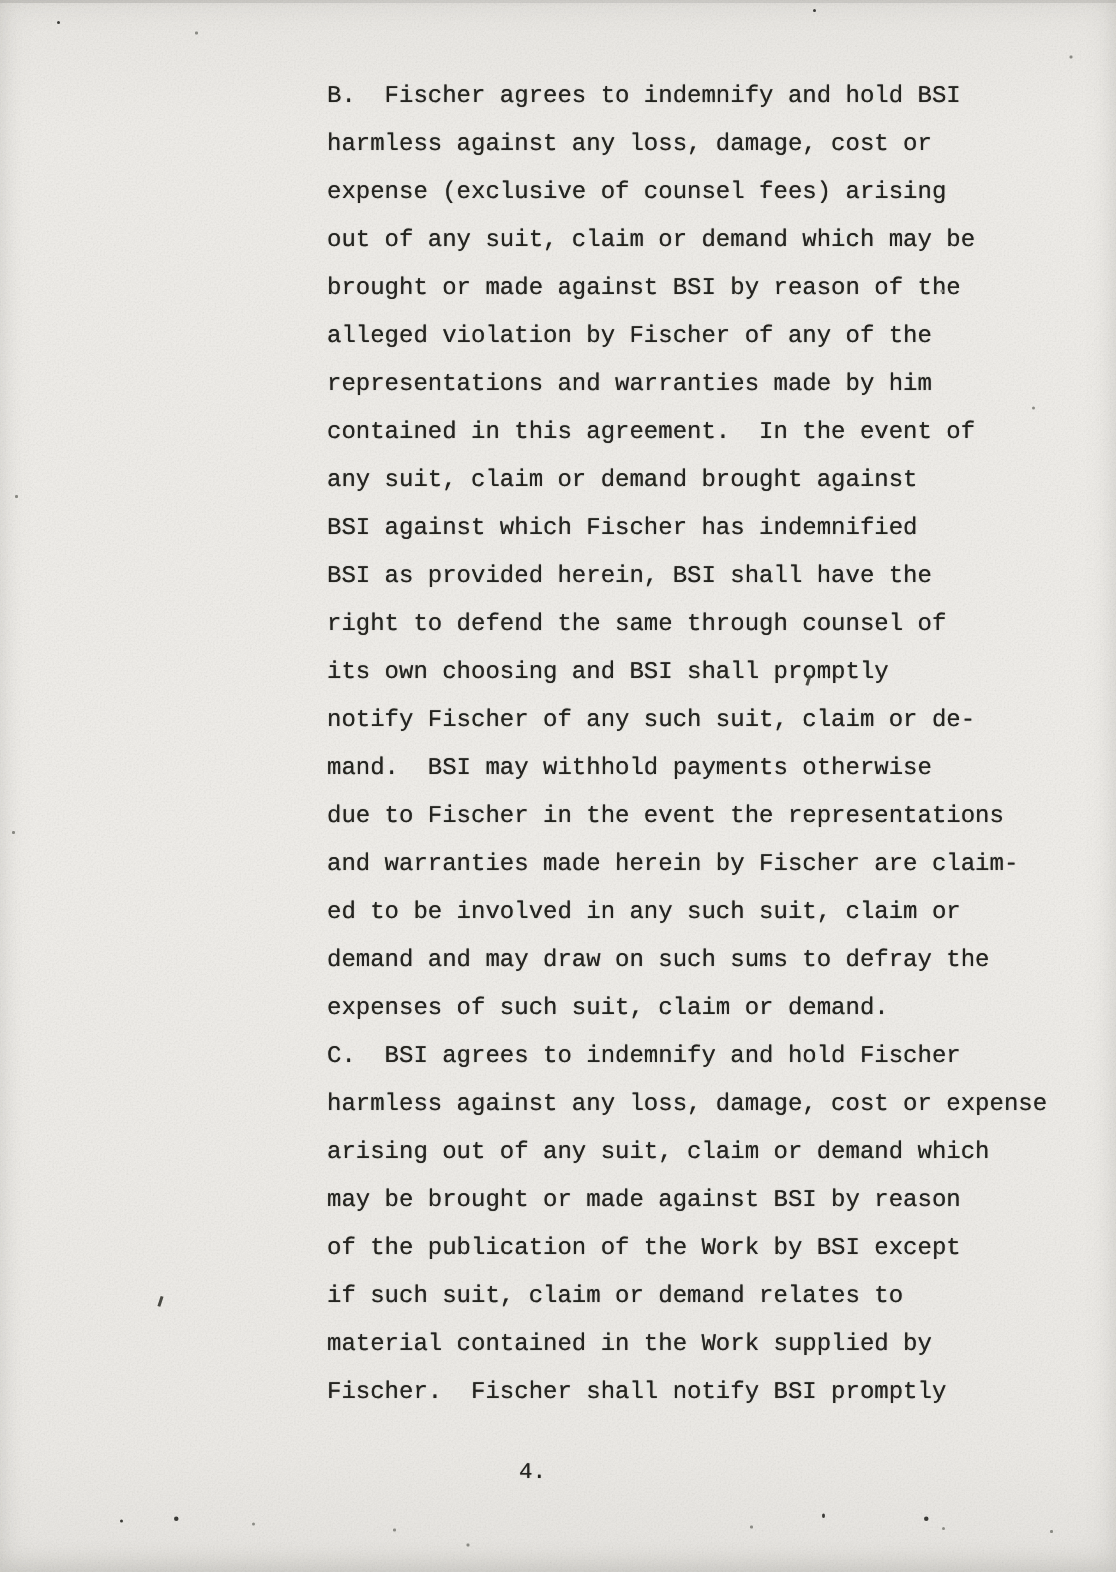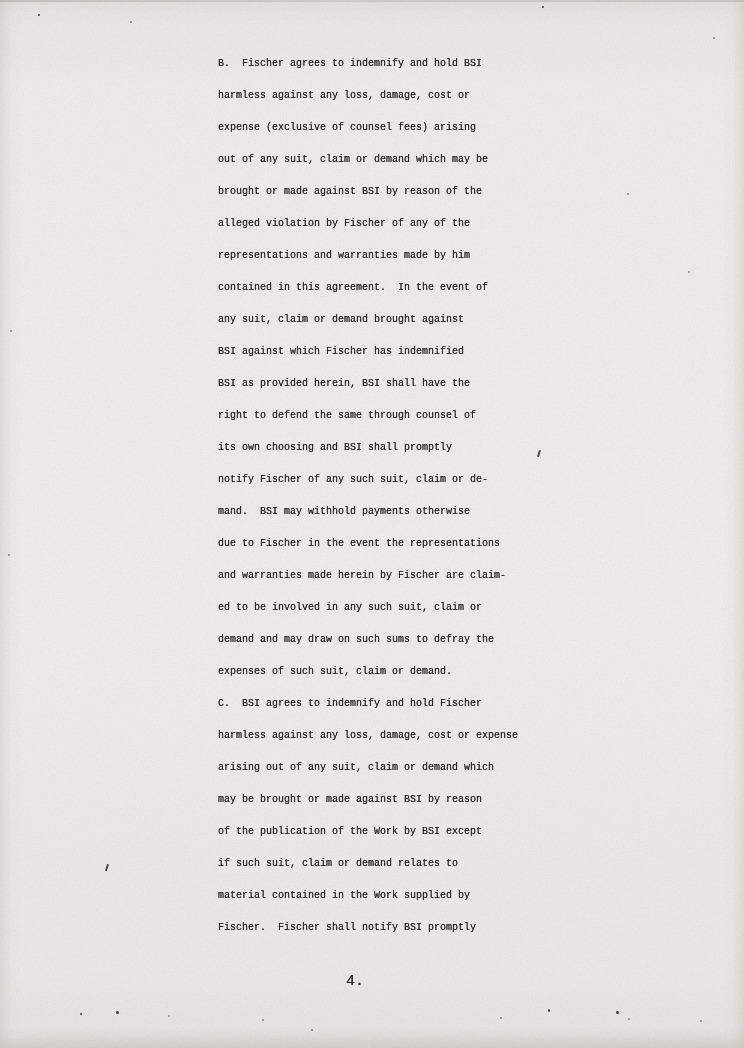--- a/index.html
+++ b/index.html
@@ -23,21 +23,21 @@
     content: "";
     position: absolute; inset: 0; pointer-events: none;
     box-shadow: inset 0 0 22px rgba(110,110,104,.14), inset 0 -7px 12px rgba(115,115,108,.12);
   }
   .noise {
     position: absolute; inset: 0; pointer-events: none; opacity: .5;
   }
   .text-block {
     position: absolute; left: 218px; top: 48px; width: 520px;
     color: #242420;
-    font-size: 10px; line-height: 32px;
+    font-size: 16px; line-height: 32px;
     text-shadow: 0 0 0.6px rgba(35,35,30,.75);
     white-space: pre;
   }
   .line { height: 32px; }
   .page-number {
     position: absolute; left: 0; top: 972px; width: 710px;
     text-align: center;
     color: #242420; font-size: 15px; line-height: 20px;
     text-shadow: 0 0 0.6px rgba(35,35,30,.75);
   }

